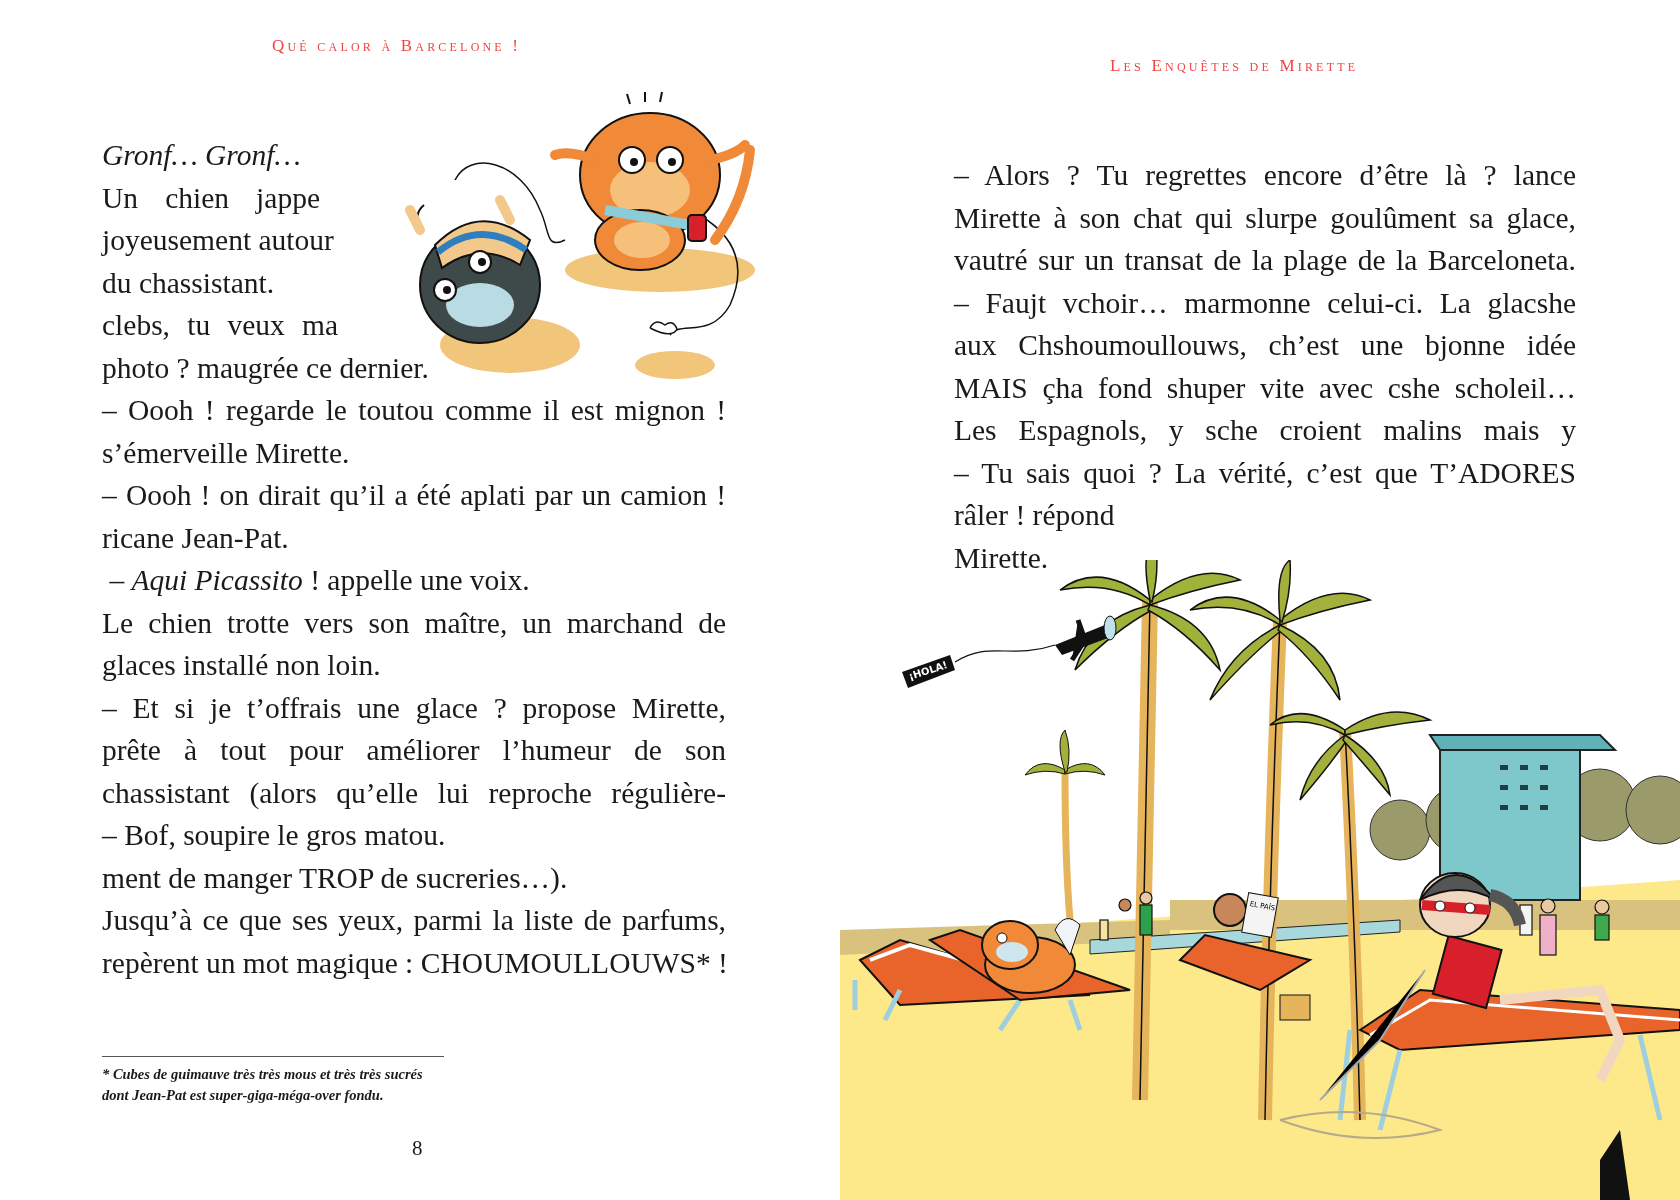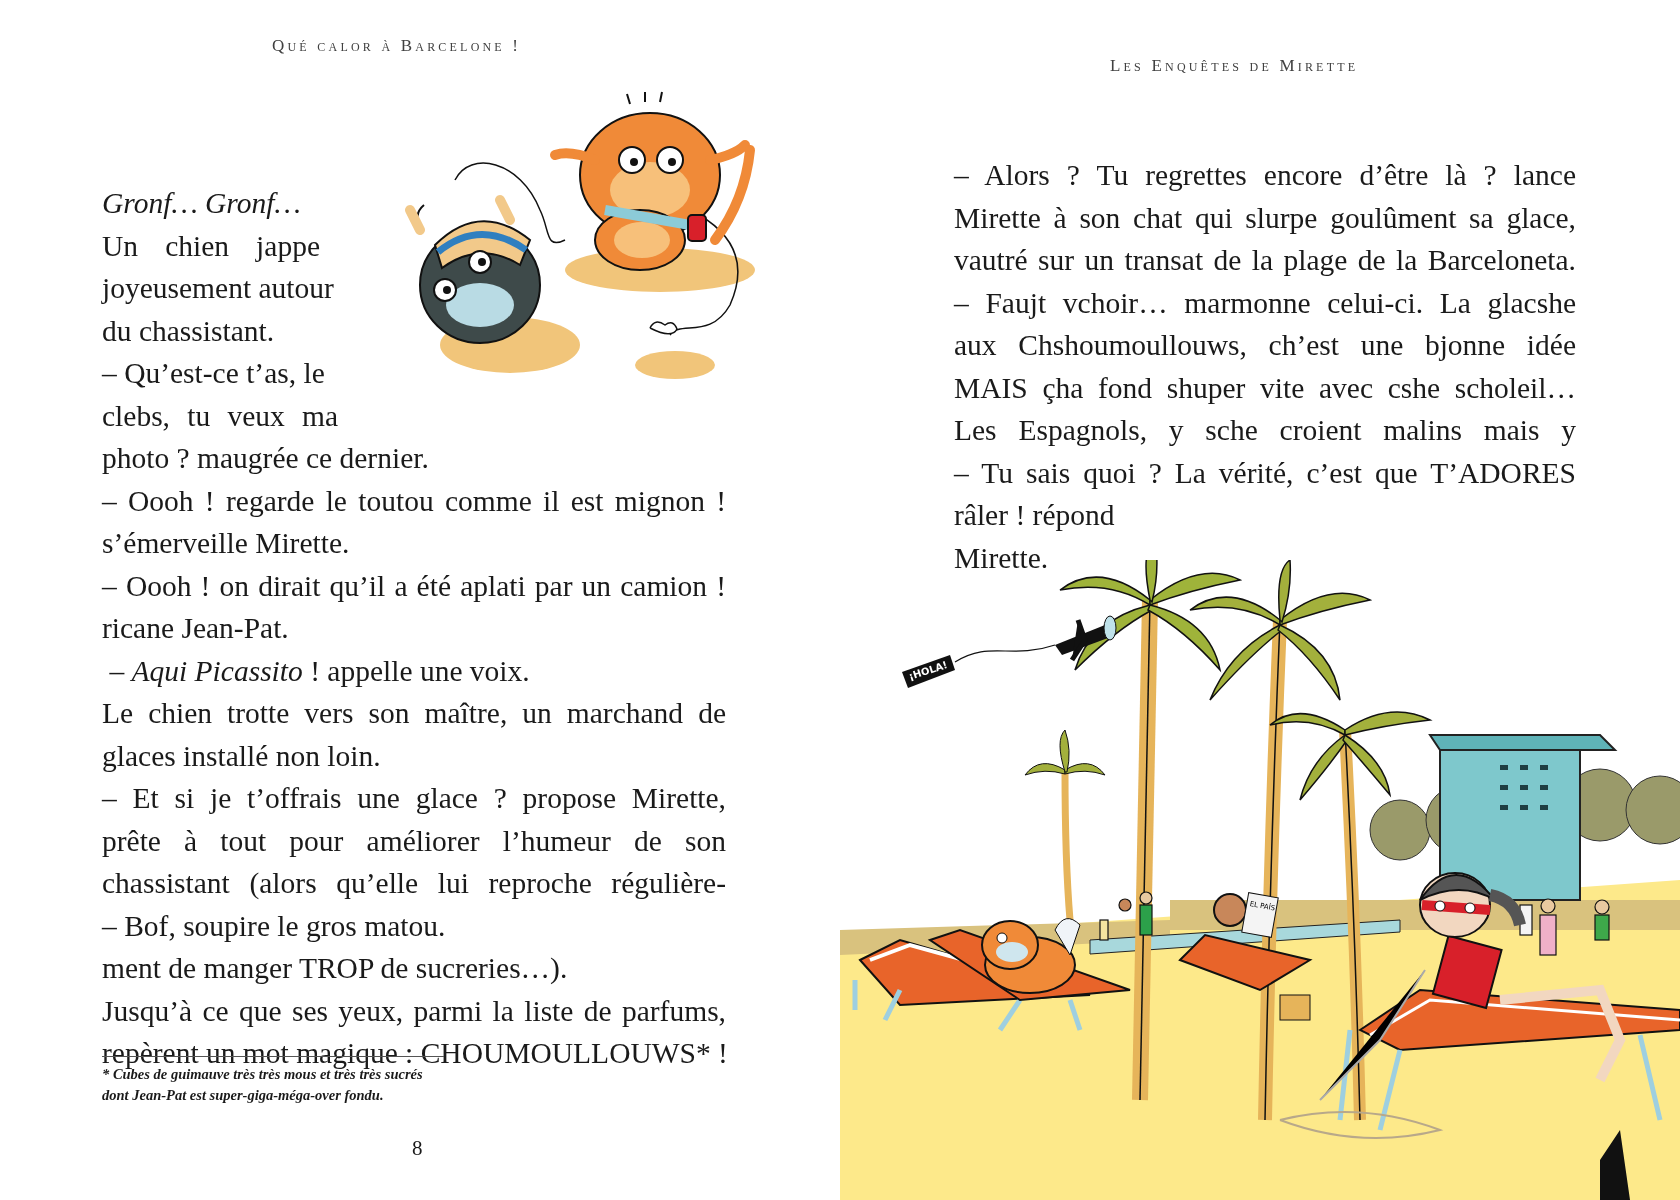--- a/index.html
+++ b/index.html
@@ -9,31 +9,31 @@
     font-family: "Liberation Serif", "DejaVu Serif", serif;
     color: #1a1a1a;
   }
   .page { position: absolute; top: 0; height: 1200px; }
   .page-left { left: 0; width: 840px; }
   .page-right { left: 840px; width: 840px; overflow: hidden; margin-top: 20px; }
 
   .running-head {
     position: absolute; top: 36px;
     font-size: 17px; letter-spacing: 3.2px; font-variant: small-caps;
-    color: #404040; white-space: nowrap;
+    color: #ef4444; white-space: nowrap;
   }
   .page-left .running-head { left: 272px; }
   .page-right .running-head { left: 270px; }
 
   .body-text { position: absolute; font-size: 29.5px; line-height: 42.5px; }
   .line { display: block; white-space: nowrap; height: 42.5px; }
   .line.just { text-align: justify; text-align-last: justify; }
   .it { font-style: italic; }
 
-  .left-text { left: 102px; top: 134px; width: 624px; margin-top: 48px; }
+  .left-text { left: 102px; top: 134px; width: 624px; }
   .right-text { left: 114px; top: 134px; width: 622px; }
 
   .footnote-rule {
     position: absolute; left: 102px; top: 1056px; width: 342px; height: 1px; background: #555;
   }
   .footnote {
     position: absolute; left: 102px; top: 1064px; width: 360px;
     font-size: 14.5px; line-height: 21px; font-style: italic; font-weight: bold;
   }
   .folio { position: absolute; left: 412px; top: 1136px; font-size: 21px; }
@@ -48,21 +48,20 @@
 <body>
 
 <div class="page page-left">
   <div class="running-head">Qué calor à Barcelone !</div>
 
   <div class="body-text left-text">
     <span class="line it">Gronf… Gronf…</span>
     <span class="line just" style="width:218px">Un chien jappe</span>
     <span class="line">joyeusement autour</span>
     <span class="line">du chassistant.</span>
-    <span class="line">– Qu’est-ce t’as, le</span>
     <span class="line just" style="width:236px">clebs, tu veux ma</span>
     <span class="line">photo ? maugrée ce dernier.</span>
     <span class="line just">– Oooh ! regarde le toutou comme il est mignon !</span>
     <span class="line">s’émerveille Mirette.</span>
     <span class="line just">– Oooh ! on dirait qu’il a été aplati par un camion !</span>
     <span class="line">ricane Jean-Pat.</span>
     <span class="line"><span style="white-space:pre"> – </span><span class="it">Aqui Picassito</span><span style="white-space:pre"> ! appelle une voix.</span></span>
     <span class="line just">Le chien trotte vers son maître, un marchand de</span>
     <span class="line">glaces installé non loin.</span>
     <span class="line just">– Et si je t’offrais une glace ? propose Mirette,</span>

